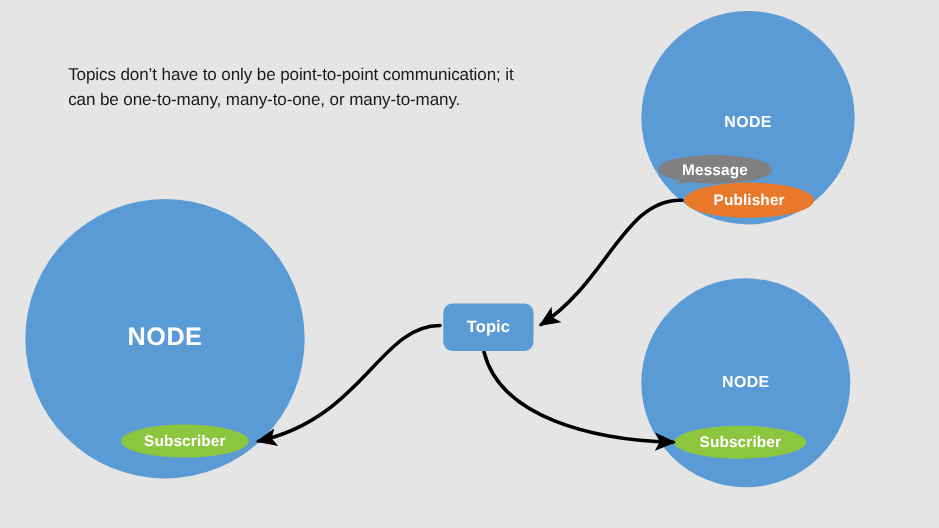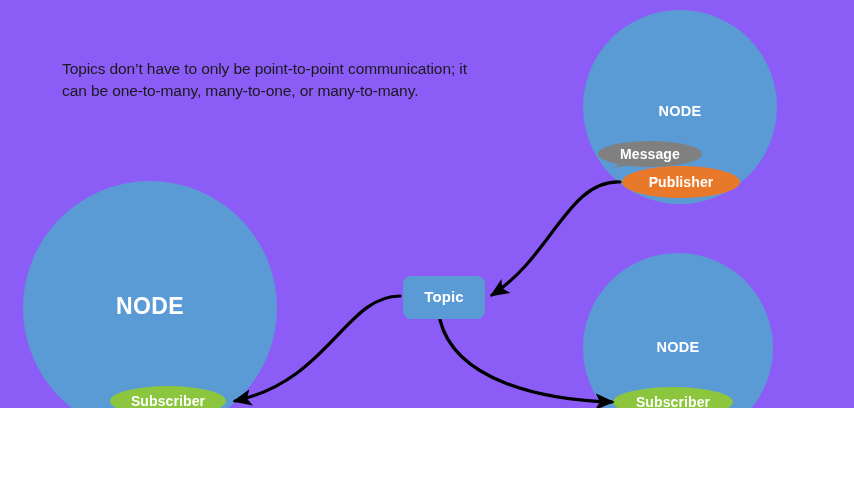--- a/index.html
+++ b/index.html
@@ -3,22 +3,22 @@
 <meta charset="utf-8">
 <style>
   html, body {
     margin: 0;
     padding: 0;
     background: #ffffff;
   }
   #canvas {
     position: relative;
     width: 854px;
-    height: 408px;
-    background: #8b5cf6;
+    height: 480px;
+    background: #e5e5e5;
     overflow: hidden;
     font-family: "Liberation Sans", sans-serif;
   }
   #diagram-svg {
     position: absolute;
     left: 0;
     top: 0;
     width: 854px;
     height: 480px;
   }

